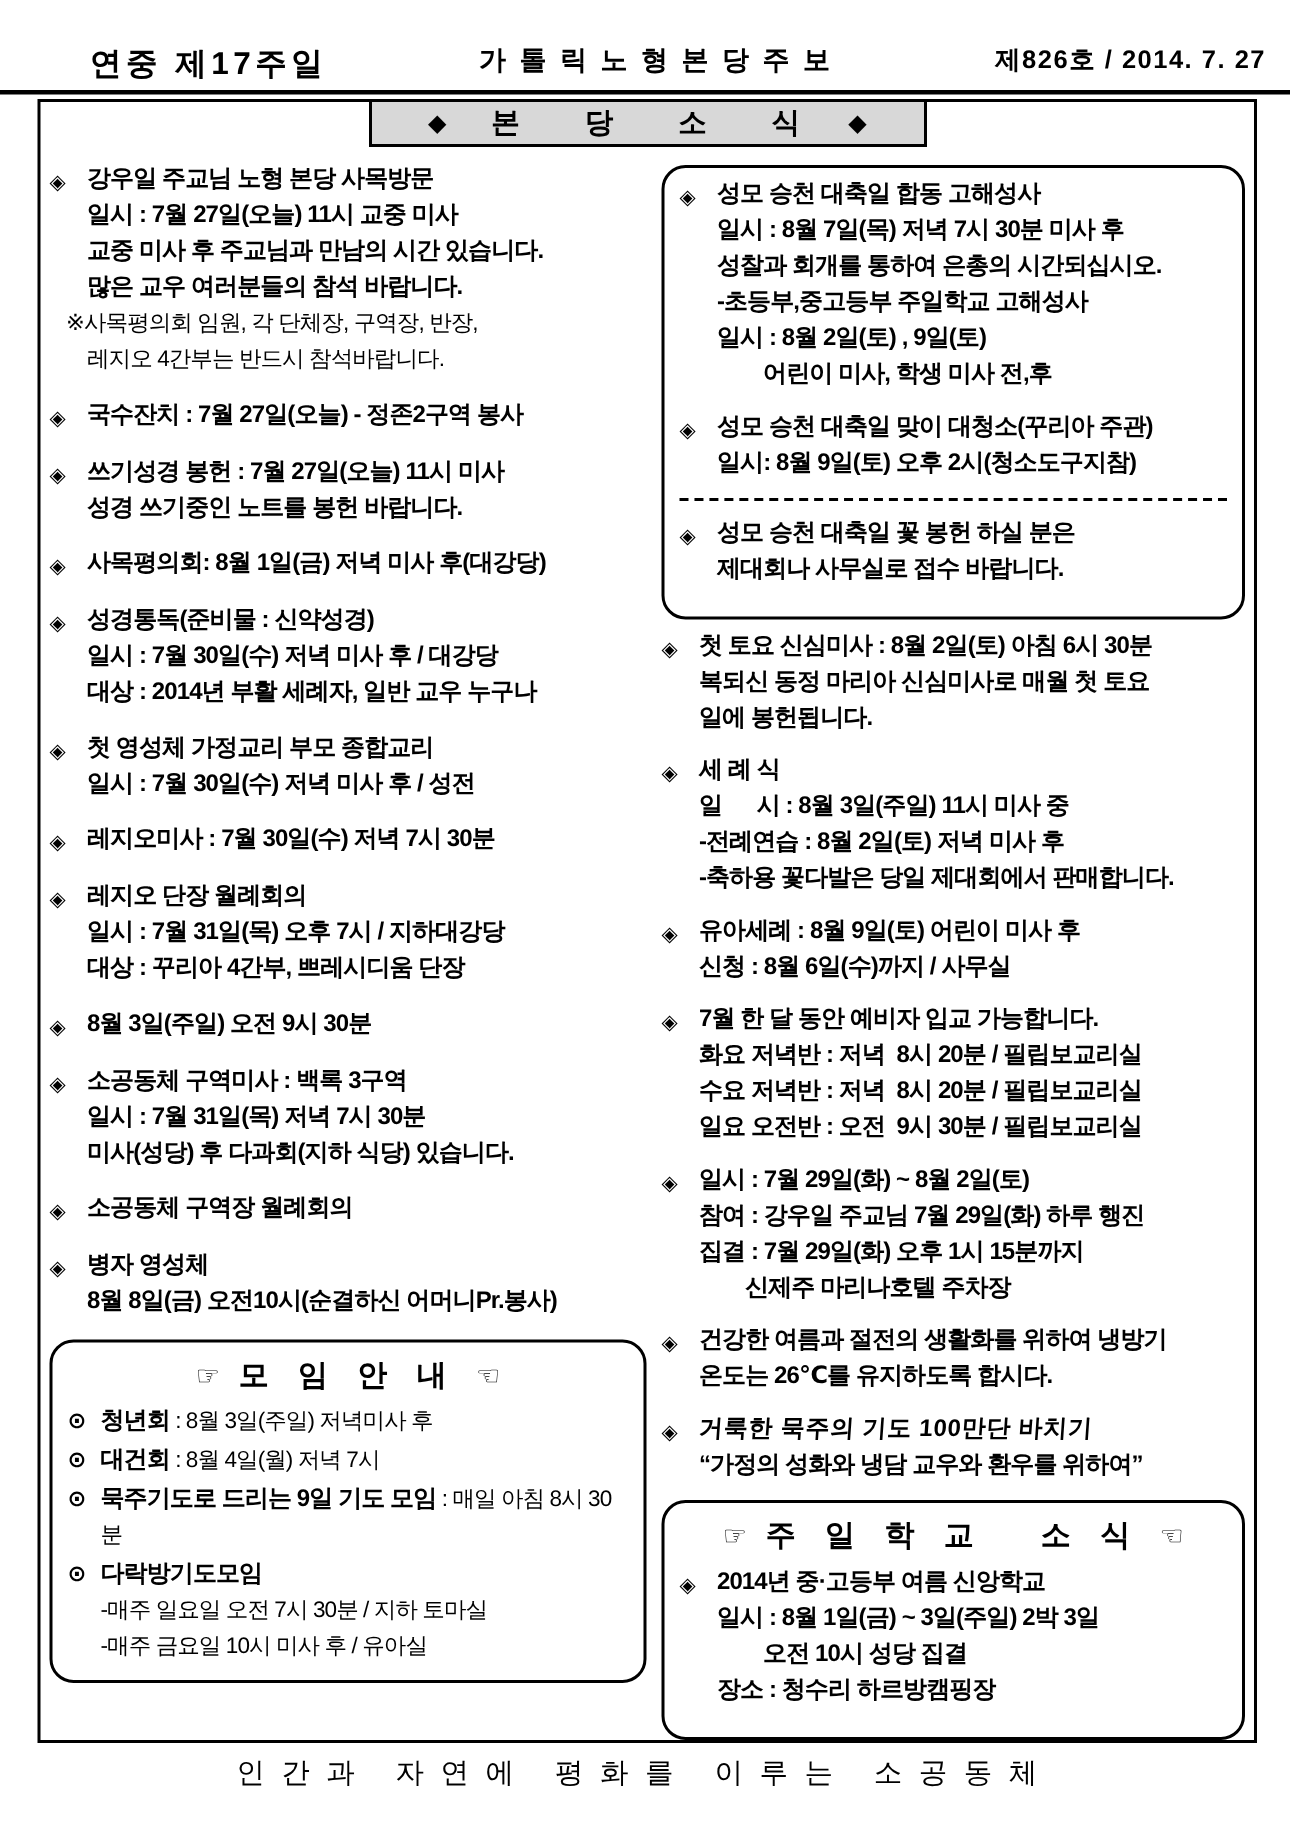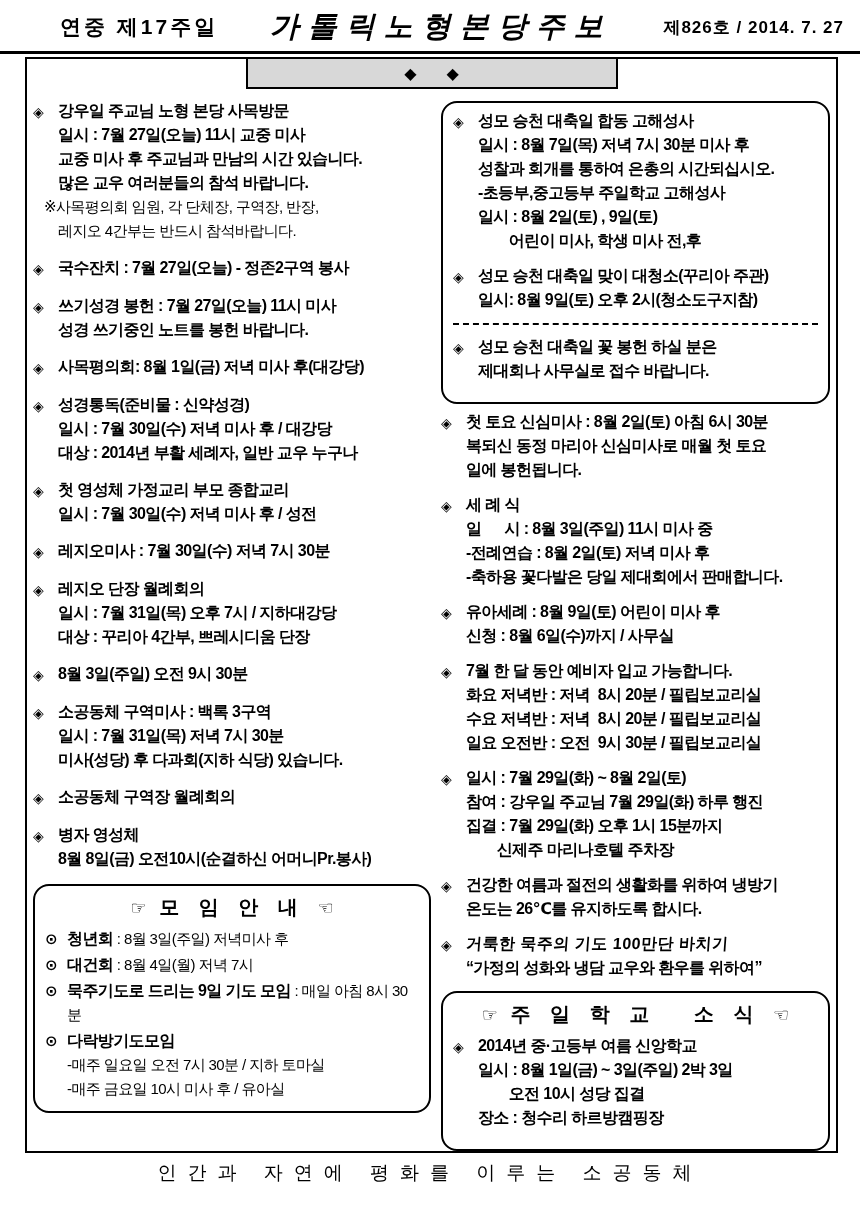--- a/index.html
+++ b/index.html
@@ -3,25 +3,25 @@
 <meta charset="utf-8">
 <style>
   html,body{margin:0;padding:0;}
   body{
     width:860px;height:1214px;overflow:hidden;background:#ffffff;color:#000;
     font-family:"Liberation Sans","DejaVu Sans",sans-serif;
   }
   .page{width:860px;height:1214px;position:relative;}
   
   .header{
-    display:flex;justify-content:space-between;align-items:center;
-    padding:7px 16px 4px 60px;border-bottom:3px solid #000;font-weight:bold;
+    display:flex;justify-content:space-between;align-items:flex-start;
+    padding:28px 16px 4px 60px;border-bottom:3px solid #000;font-weight:bold;
   }
   .h-left{font-size:21px;letter-spacing:3px;}
-  .h-center{font-size:29px;letter-spacing:9px;font-style:italic;}
+  .h-center{font-size:18px;letter-spacing:9px;}
   .h-right{font-size:17px;letter-spacing:1px;}
   
   .sheet{
     margin:3px 22px 0 25px;border:2px solid #000;position:relative;
     height:1096px;box-sizing:border-box;padding:40px 6px 4px 6px;overflow:hidden;
   }
   .section-title{
     position:absolute;top:-2px;left:50%;transform:translateX(-50%);
     width:372px;height:32px;background:#d8d8d8;border:2px solid #000;box-sizing:border-box;
     display:flex;align-items:center;justify-content:center;gap:30px;
@@ -69,20 +69,21 @@
 
   <div class="header">
     <span class="h-left">연중 제17주일</span>
     <span class="h-center">가톨릭노형본당주보</span>
     <span class="h-right">제826호 / 2014. 7. 27</span>
   </div>
 
   <div class="sheet">
     <div class="section-title" style="background: rgb(216, 216, 216);">
       <span class="st-diamond">◆</span>
+      <span class="st-label">본 당 소 식</span>
       <span class="st-diamond">◆</span>
     </div>
 
     <div class="cols">
       <div class="col-left" id="col-left">
           <div class="item">
             <span class="bullet">◈</span>
             <div class="item-body">
               <div class="line">강우일 주교님 노형 본당 사목방문</div>
               <div class="line">일시 : 7월 27일(오늘) 11시 교중 미사</div>

